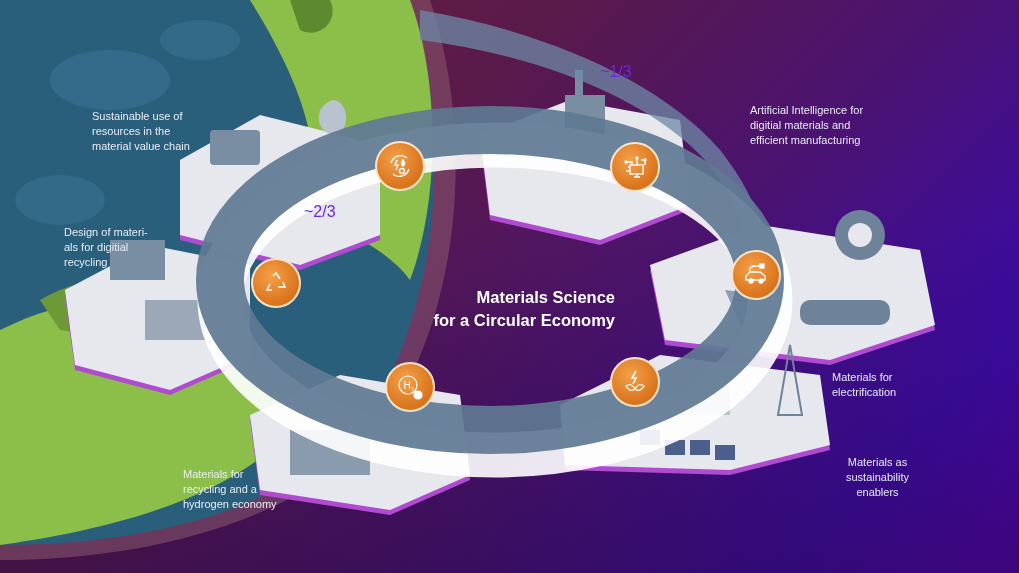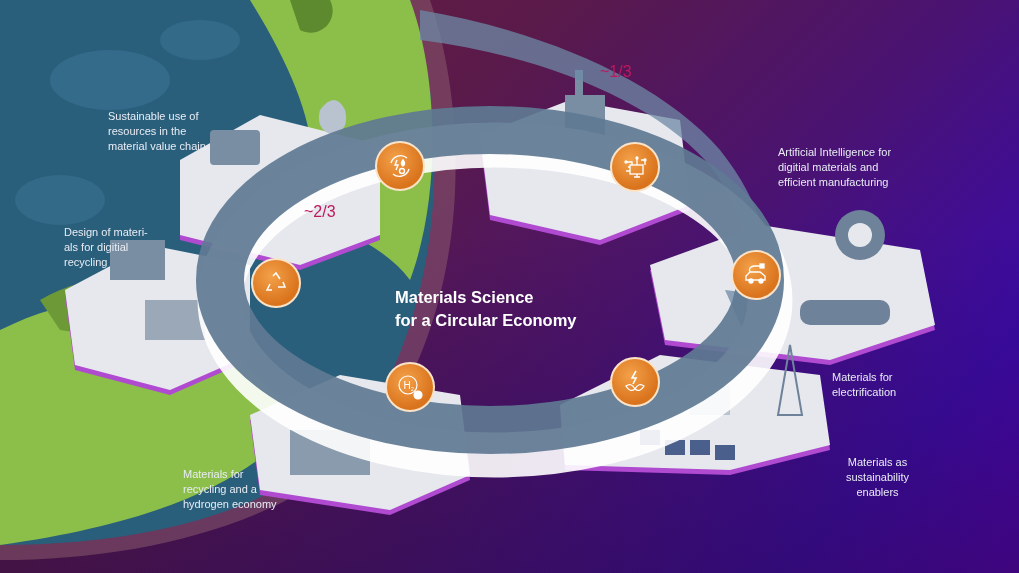--- a/index.html
+++ b/index.html
@@ -5,23 +5,23 @@
   html, body { margin:0; padding:0; }
   body { width:1019px; height:573px; overflow:hidden; position:relative;
     font-family: "Liberation Sans", "DejaVu Sans", sans-serif; }
   .bg { position:absolute; inset:0;
     background:
       linear-gradient(135deg, #6a1f3a 0%, #5a1a4a 35%, #4a1370 60%, #3a0aa8 85%, #5000b4 100%); }
   .bg2 { position:absolute; inset:0;
     background: linear-gradient(180deg, rgba(0,0,0,0) 40%, rgba(40,10,60,0.45) 100%); }
   .scene { position:absolute; inset:0; }
   .label { position:absolute; color:#e8ecf4; font-size:11px; line-height:15px; }
-  .title { position:absolute; left:395px; top:286px; width:220px; text-align:left;
+  .title { position:absolute; left:395px; top:286px; width:220px; text-align:right;
     color:#fff; font-weight:bold; font-size:16.5px; line-height:23px; }
-  .frac { position:absolute; color:#be185d; font-size:16px; }
+  .frac { position:absolute; color:#6d28d9; font-size:16px; }
   .badge { position:absolute; width:50px; height:50px; border-radius:50%;
     background: radial-gradient(circle at 40% 35%, #f3a14a, #d9731c 70%);
     border:2px solid #fbe3c8; box-sizing:border-box;
     display:flex; align-items:center; justify-content:center; }
   .badge svg { width:30px; height:30px; }
 </style>
 </head>
 <body>
 
 <div class="bg"></div>
@@ -141,26 +141,26 @@
   </svg>
 </div>
 <div class="badge" style="left:610px;top:357px;">
   <svg viewBox="0 0 30 30" fill="none" stroke="#fff" stroke-width="1.3">
     <path d="M16,4 l-4,7 h4 l-3,6" stroke-width="1.6"></path>
     <path d="M6,19 q5,-4 9,3 q-5,4 -9,-3z"></path>
       <path d="M24,19 q-5,-4 -9,3 q5,4 9,-3z"></path>
   </svg>
 </div>
 
-<div class="label" style="left:108px;top:109px;">
+<div class="label" style="left:92px;top:109px;">
   <div>Sustainable use of</div>
   <div>resources in the</div>
   <div>material value chain</div>
 </div>
-<div class="label" style="left:778px;top:103px;margin-top:42px;">
+<div class="label" style="left:750px;top:103px;">
   <div>Artificial Intelligence for</div>
   <div>digitial materials and</div>
   <div>efficient manufacturing</div>
 </div>
 <div class="label" style="left:64px;top:208px;margin-top:17px;">
   <div>Design of materi-</div>
   <div>als for digitial</div>
   <div>recycling</div>
 </div>
 <div class="label" style="left:832px;top:370px;">

